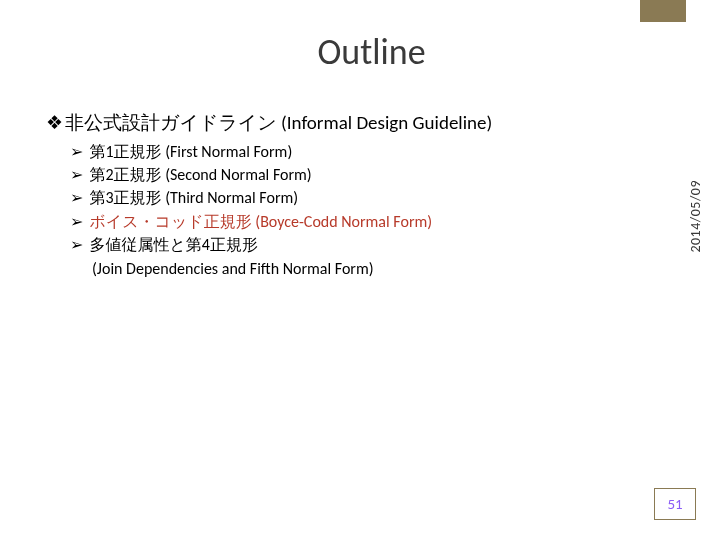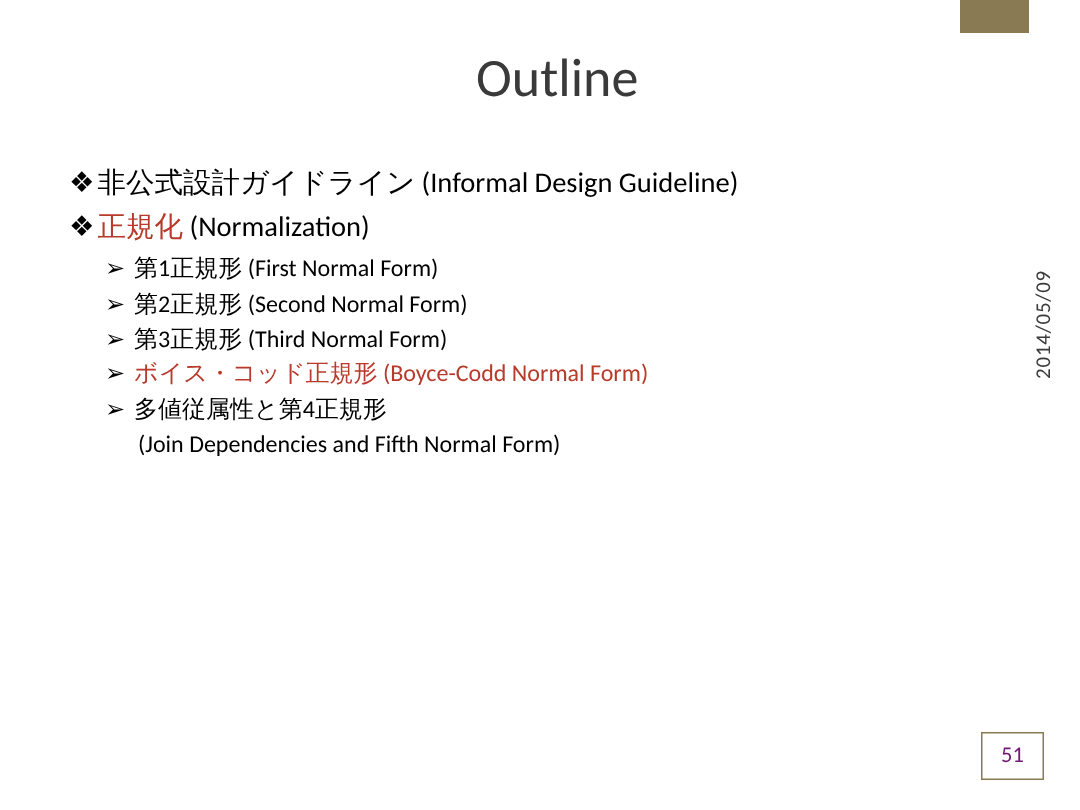--- a/index.html
+++ b/index.html
@@ -80,40 +80,37 @@
     position: absolute;
     right: 24px;
     bottom: 20px;
     width: 40px;
     height: 30px;
     border: 1px solid #8a7a54;
     display: flex;
     align-items: center;
     justify-content: center;
     font-size: 15px;
-    color: #701a75;
+    color: #8b5cf6;
   }
 </style>
 </head>
 <body>
 
 <div class="top-band"></div>
 
 <div class="slide-title">Outline</div>
 
 <div class="content">
 
   <div class="level1">
     <span class="bullet-dia">❖</span><span>非公式設計ガイドライン</span><span> (Informal Design Guideline)</span>
   </div>
 
 
-  <div class="level1">
-    <span class="bullet-dia">❖</span><span class="accent">正規化</span><span> (Normalization)</span>
-  </div>
 
   <div class="sublist">
     <div class="row"><span class="arrow">➢</span><span>第1正規形 (First Normal Form)</span></div>
     <div class="row"><span class="arrow">➢</span><span>第2正規形 (Second Normal Form)</span></div>
     <div class="row"><span class="arrow">➢</span><span>第3正規形 (Third Normal Form)</span></div>
     <div class="row"><span class="arrow">➢</span><span class="accent">ボイス・コッド正規形 (Boyce-Codd Normal Form)</span></div>
     <div class="row"><span class="arrow">➢</span><span>多値従属性と第4正規形</span></div>
     <div class="row cont"><span>(Join Dependencies and Fifth Normal Form)</span></div>
   </div>
 

